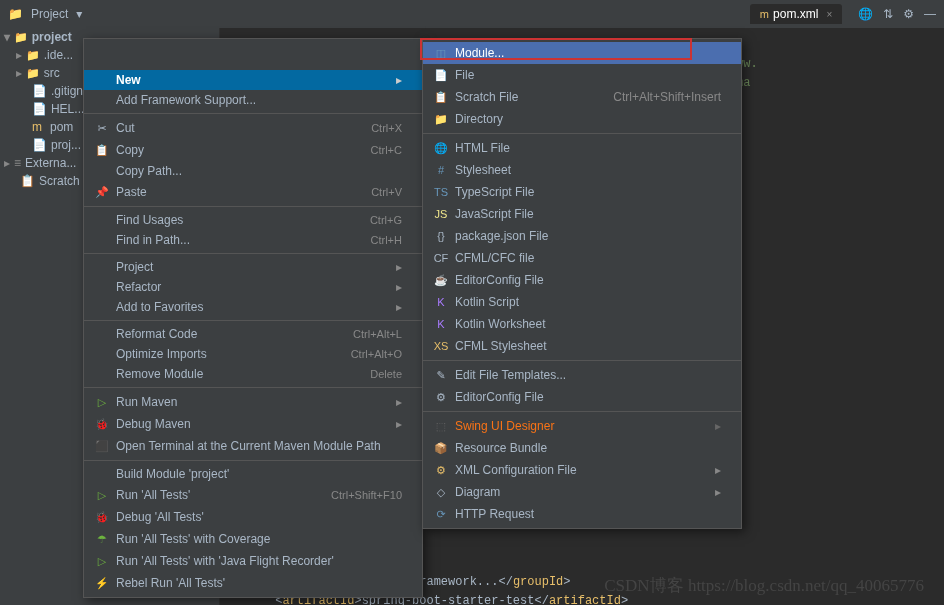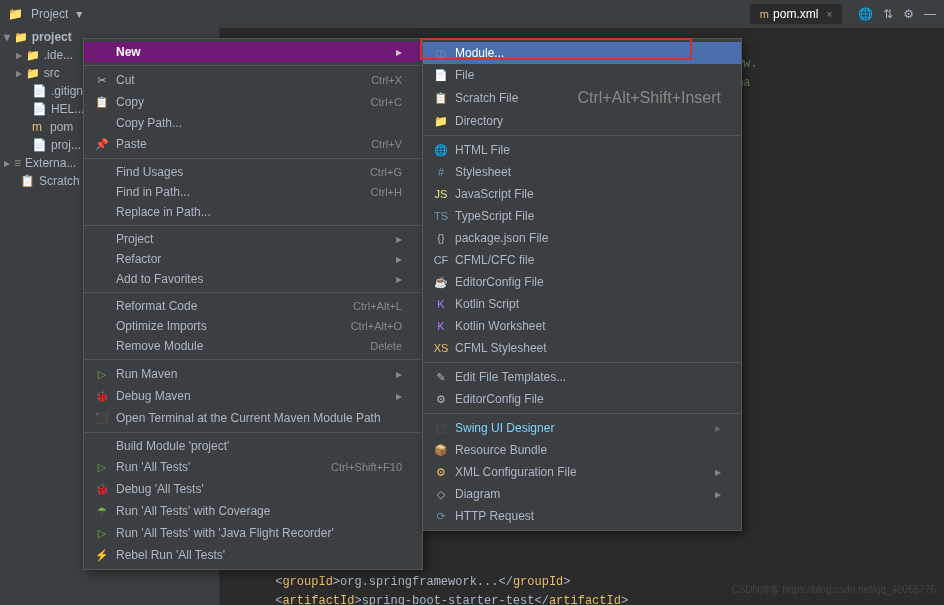--- a/index.html
+++ b/index.html
@@ -122,22 +122,23 @@
       height: 16px;
       display: flex;
       align-items: center;
       justify-content: center;
       font-size: 11px;
       flex-shrink: 0;
     }
 
     
     .new-item {
-      background: #701a75;
+      background: #0369a1;
       color: #fff;
+      margin-top: 28px;
     }
 
     
     .new-menu-highlight {
       position: absolute;
       border: 2px solid #cc3333;
       pointer-events: none;
       z-index: 200;
     }
 
@@ -159,23 +160,24 @@
     .tag { color: #e8bf6a; }
     .attr { color: #bababa; }
     .val { color: #6a8759; }
     .comment { color: #808080; }
     .plain { color: #a9b7c6; }
 
     
     .watermark {
       position: absolute;
       bottom: 8px;
-      right: 8px;
+      right: 20px;
       color: #444;
-      font-size: 10px;
+      font-size: 17px;
+      font-family: Liberation Serif, serif;
     }
 
     
     .icon-module { color: #6897bb; }
     .icon-file { color: #a9b7c6; }
     .icon-scratch { color: #a9b7c6; }
     .icon-dir { color: #dcb67a; }
     .icon-html { color: #e8bf6a; }
     .icon-css { color: #6897bb; }
     .icon-js { color: #f0e68c; }
@@ -361,20 +363,24 @@
 </div>
 
 <div class="context-menu" style="left: 83px; top: 38px; width: 340px;">
 
   <div class="context-menu-item new-item">
     <span style="width:16px;"></span>
     <span style="font-weight:bold;">New</span>
     <span class="arrow" style="margin-left:auto;color:#ccc;">▸</span>
   </div>
 
+  <div class="context-menu-item">
+    <span style="width:16px;"></span>
+    <span>Add Framework Support...</span>
+  </div>
 
   <div class="context-menu-separator"></div>
 
   <div class="context-menu-item">
     <span class="item-icon">✂</span>
     <span>Cut</span>
     <span class="shortcut">Ctrl+X</span>
   </div>
 
   <div class="context-menu-item">
@@ -401,24 +407,20 @@
     <span>Find Usages</span>
     <span class="shortcut">Ctrl+G</span>
   </div>
 
   <div class="context-menu-item">
     <span style="width:16px;"></span>
     <span>Find in Path...</span>
     <span class="shortcut">Ctrl+H</span>
   </div>
 
-  <div class="context-menu-item">
-    <span style="width:16px;"></span>
-    <span>Replace in Path...</span>
-  </div>
 
   <div class="context-menu-separator"></div>
 
   <div class="context-menu-item">
     <span style="width:16px;"></span>
     <span>Project</span>
     <span class="arrow">▸</span>
   </div>
 
   <div class="context-menu-item">
@@ -516,51 +518,51 @@
   </div>
 
   <div class="context-menu-item">
     <span class="item-icon icon-file">📄</span>
     <span>File</span>
   </div>
 
   <div class="context-menu-item">
     <span class="item-icon icon-scratch">📋</span>
     <span>Scratch File</span>
-    <span class="shortcut" style="font-size:16px;">Ctrl+Alt+Shift+Insert</span>
+    <span class="shortcut" style="font-size:12px;">Ctrl+Alt+Shift+Insert</span>
   </div>
 
   <div class="context-menu-item">
     <span class="item-icon icon-dir">📁</span>
     <span>Directory</span>
   </div>
 
   <div class="context-menu-separator"></div>
 
   <div class="context-menu-item">
     <span class="item-icon icon-html">🌐</span>
     <span>HTML File</span>
   </div>
 
   <div class="context-menu-item">
     <span class="item-icon icon-css">#</span>
     <span>Stylesheet</span>
   </div>
 
   <div class="context-menu-item">
+    <span class="item-icon icon-ts">TS</span>
+    <span>TypeScript File</span>
+  </div>
+
+  <div class="context-menu-item">
     <span class="item-icon icon-js">JS</span>
     <span>JavaScript File</span>
   </div>
 
   <div class="context-menu-item">
-    <span class="item-icon icon-ts">TS</span>
-    <span>TypeScript File</span>
-  </div>
-
-  <div class="context-menu-item">
     <span class="item-icon icon-json">{}</span>
     <span>package.json File</span>
   </div>
 
   <div class="context-menu-item">
     <span class="item-icon icon-cfml">CF</span>
     <span>CFML/CFC file</span>
   </div>
 
   <div class="context-menu-item">
@@ -592,21 +594,21 @@
 
   <div class="context-menu-item">
     <span class="item-icon icon-gear">⚙</span>
     <span>EditorConfig File</span>
   </div>
 
   <div class="context-menu-separator"></div>
 
   <div class="context-menu-item disabled">
     <span class="item-icon icon-swing">⬚</span>
-    <span style="color:#7dd3fc;">Swing UI Designer</span>
+    <span style="color:#f97316;">Swing UI Designer</span>
     <span class="arrow" style="color:#666;">▸</span>
   </div>
 
   <div class="context-menu-item">
     <span class="item-icon icon-bundle">📦</span>
     <span>Resource Bundle</span>
   </div>
 
   <div class="context-menu-item">
     <span class="item-icon icon-xml">⚙</span>

